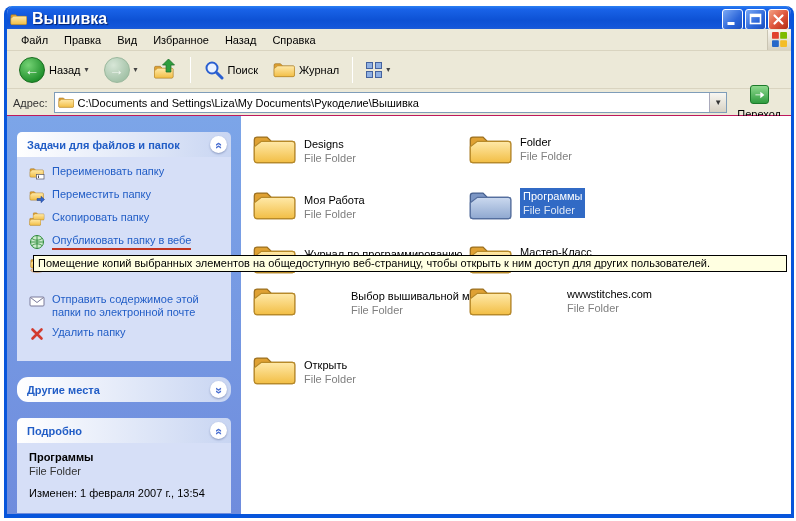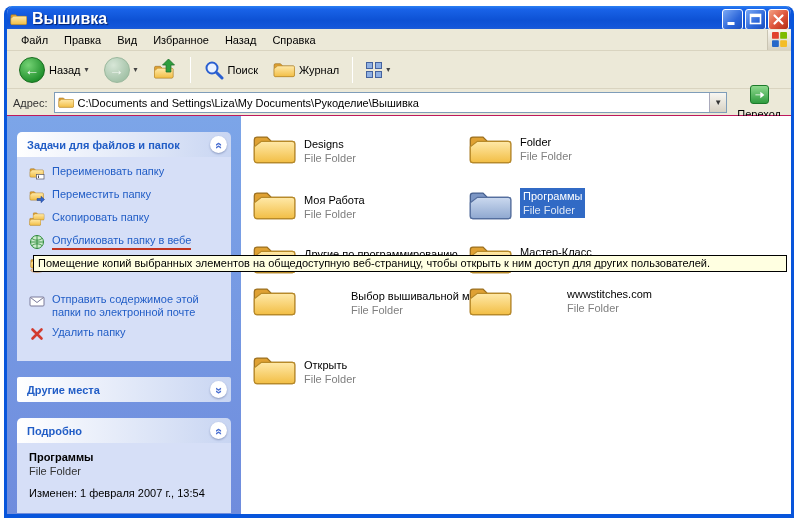--- a/index.html
+++ b/index.html
@@ -55,21 +55,21 @@
   .go-icon { width:19px; height:19px; border-radius:3px; background:linear-gradient(180deg,#8ed98e,#2f9c3f); border:1px solid #1c7a2a;
              display:flex; align-items:center; justify-content:center; }
 
   
   .winbody { position:absolute; top:110px; left:0; right:0; bottom:0; background:#7dd3fc; }
   .taskpane { position:absolute; left:0; top:0; bottom:0; width:234px;
               background:linear-gradient(180deg,#7CA5E8 0%,#6F8CDD 100%); padding:16px 10px 0 10px; overflow:hidden; }
   .section { margin-bottom:16px; }
   .sec-head { height:25px; border-radius:5px 5px 0 0; background:linear-gradient(90deg,#ffffff 0%,#c8d5f2 100%);
               color:#215DC6; font-weight:bold; display:flex; align-items:center; padding:0 4px 0 10px; }
-  .sec-head.rounded { border-radius:2px; }
+  .sec-head.rounded { border-radius:11px; }
   .sec-title { flex:1; }
   .chev { width:17px; height:17px; border-radius:50%; background:#fff; color:#4a6fd1;
           display:flex; align-items:center; justify-content:center; box-shadow:0 1px 2px rgba(20,40,100,.35); }
   .chev b { display:inline-block; font-size:12px; letter-spacing:-1px; line-height:1; }
   .chev b.up   { transform:rotate(90deg); }
   .chev b.down { transform:rotate(90deg); }
   .sec-body { background:#D6DFF7; padding:8px 4px 12px 12px; }
   .task-row { display:flex; gap:6px; margin-bottom:7px; cursor:pointer; }
   .ticon { width:17px; flex:0 0 auto; }
   .ticon svg { width:16px; height:16px; display:block; }
@@ -374,21 +374,21 @@
         <div class="tile-text">
               <div class="tile-name">Программы</div>
               <div class="tile-type">File Folder</div>
             </div>
       </div>
       <div class="tile c1 r3">
         <svg class="tile-icon" viewBox="0 0 40 32">
               <use href="#folder"></use>
             </svg>
         <div class="tile-text">
-              <div class="tile-name">Другие по программированию</div>
+              <div class="tile-name">Журнал по программированию</div>
               <div class="tile-type">File Folder</div>
             </div>
       </div>
       <div class="tile c2 r3">
         <svg class="tile-icon" viewBox="0 0 40 32">
               <use href="#folder"></use>
             </svg>
         <div class="tile-text">
               <div class="tile-name">Мастер-Класс</div>
               <div class="tile-type">File Folder</div>

